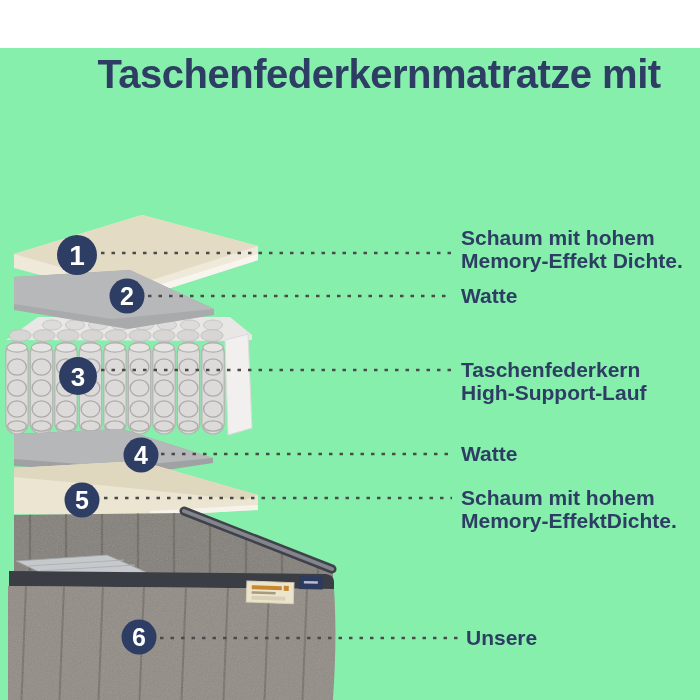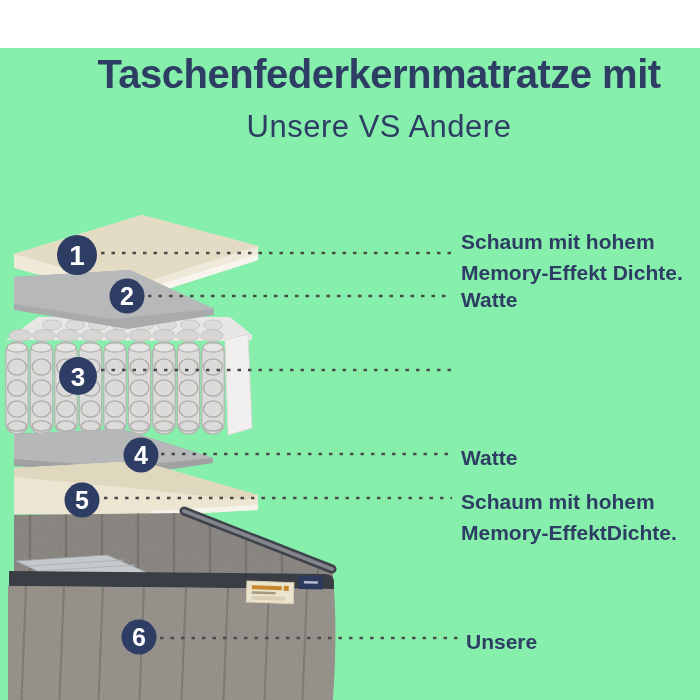--- a/index.html
+++ b/index.html
@@ -3,39 +3,38 @@
 <meta charset="utf-8">
 <style>
   html,body{margin:0;padding:0;background:#ffffff;}
   body{width:700px;height:700px;font-family:"Liberation Sans",sans-serif;}
   .stage{position:relative;width:700px;height:700px;overflow:hidden;background:#86efac;margin-top:48px;}
   .header{position:absolute;left:58px;right:0;top:4px;text-align:center;color:#2e3d63;}
   .title{font-size:40px;font-weight:bold;line-height:1.12;letter-spacing:-0.5px;}
   .subtitle{margin-top:12px;font-size:31px;font-weight:400;letter-spacing:0.5px;color:#2e3d63;}
   .diagram-svg{position:absolute;left:0;top:0;}
   .layer-label{position:absolute;color:#2e3d63;font-size:21px;font-weight:bold;
-               line-height:31px;white-space:pre-line;}
+               line-height:23px;white-space:pre-line;}
   .lbl-1{left:461px;top:178px;}
   .lbl-2{left:461px;top:236px;}
   .lbl-3{left:461px;top:310px;}
   .lbl-4{left:461px;top:394px;}
   .lbl-5{left:461px;top:438px;}
   .lbl-6{left:466px;top:578px;}
   .marker-num{fill:#ffffff;font-weight:bold;font-family:"Liberation Sans",sans-serif;text-anchor:middle;}
 </style>
 </head>
 <body>
 
 <div class="stage">
 
   <div class="header">
     <div class="title">
       <div>Taschenfederkernmatratze mit</div>
     </div>
-    <div class="subtitle">Unsere VS Andere</div>
   </div>
 
   <svg class="diagram-svg" width="700" height="700" viewBox="0 0 700 700">
     <defs>
       <g id="coil">
         <rect x="-11.2" y="2" width="22.4" height="92" rx="11" fill="#dcdbd9" stroke="#b5b4b1" stroke-width="1.2"></rect>
         <ellipse cx="0" cy="7.5" rx="10.2" ry="4.6" fill="#e6e5e3" stroke="#b1b0ad" stroke-width="1.1"></ellipse>
         <ellipse cx="0" cy="27" rx="9.4" ry="8.2" fill="none" stroke="#acaba8" stroke-width="1.3"></ellipse>
         <ellipse cx="0" cy="48" rx="9.4" ry="8.2" fill="none" stroke="#acaba8" stroke-width="1.3"></ellipse>
         <ellipse cx="0" cy="69" rx="9.4" ry="8.2" fill="none" stroke="#acaba8" stroke-width="1.3"></ellipse>
@@ -190,18 +189,20 @@
       <g>
         <circle cx="139" cy="589" r="17.5" fill="#2e3d63"></circle>
         <text class="marker-num" x="139" y="598" font-size="25">6</text>
       </g>
     </g>
   </svg>
 
   <div class="layer-label lbl-1">Schaum mit hohem
 Memory-Effekt Dichte.</div>
   <div class="layer-label lbl-2">Watte</div>
+  <div class="layer-label lbl-3">Taschenfederkern
+High-Support-Lauf</div>
   <div class="layer-label lbl-4">Watte</div>
   <div class="layer-label lbl-5">Schaum mit hohem
 Memory-EffektDichte.</div>
   <div class="layer-label lbl-6">Unsere</div>
 
 </div>
 
 </body></html>

